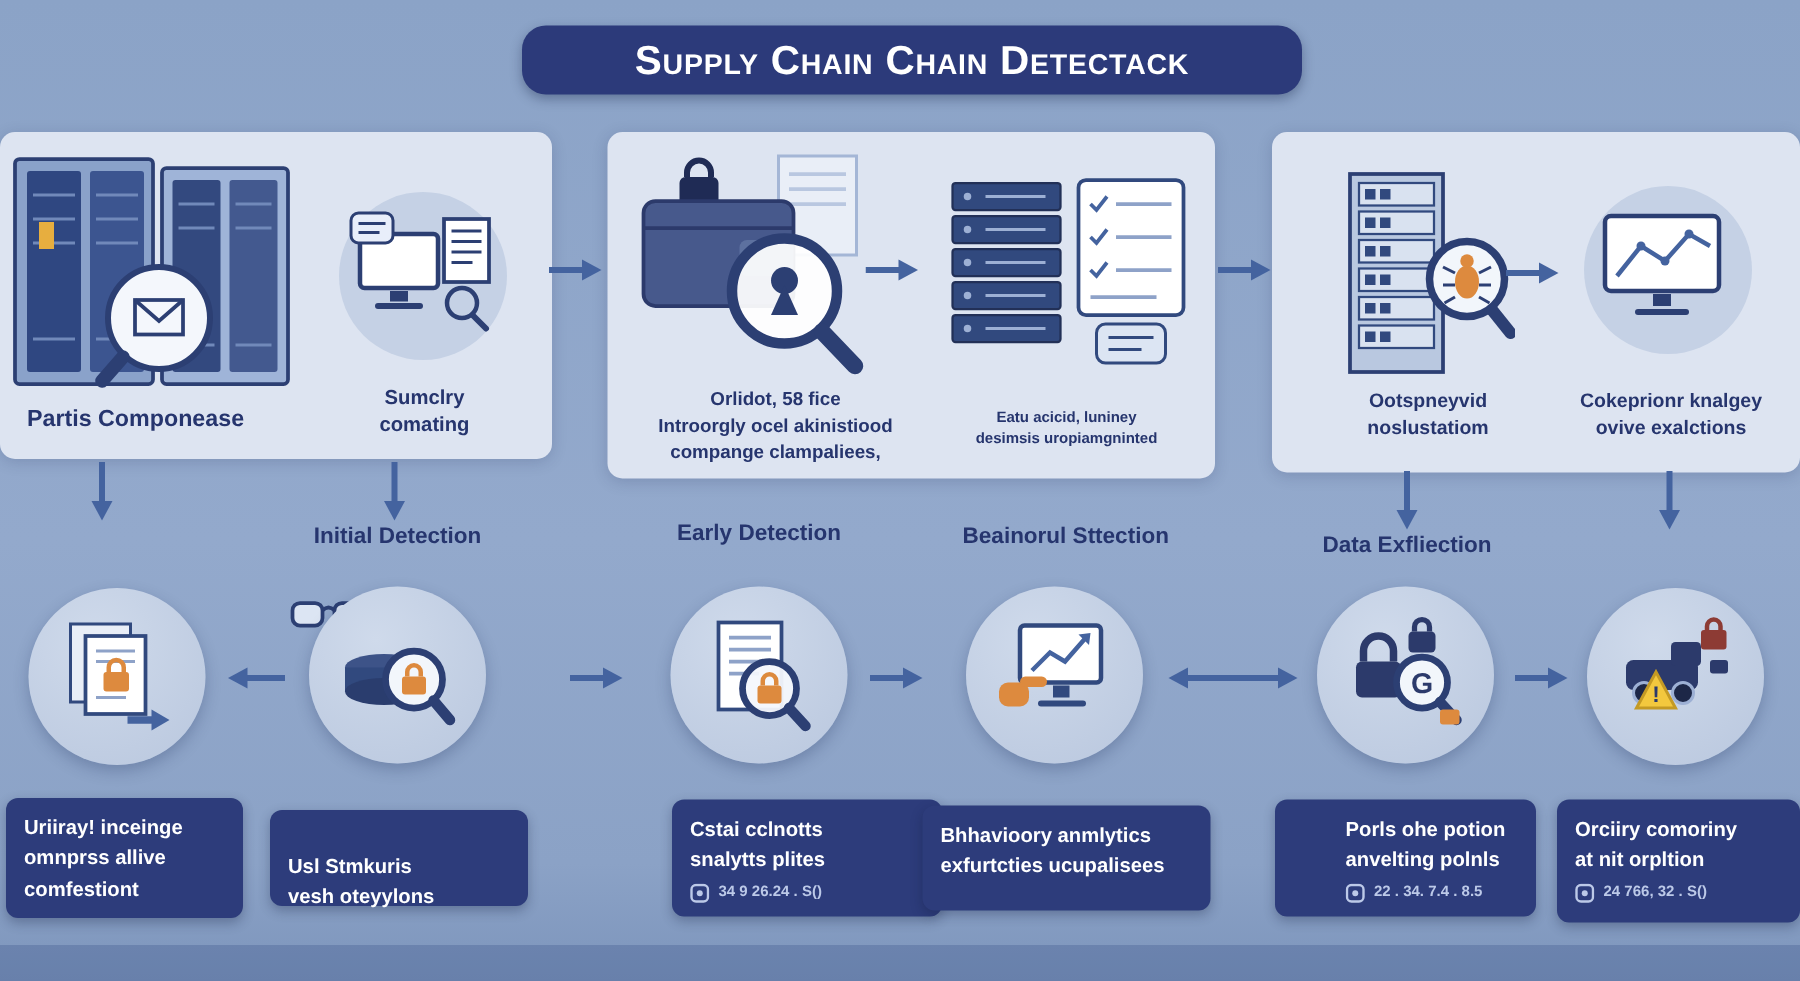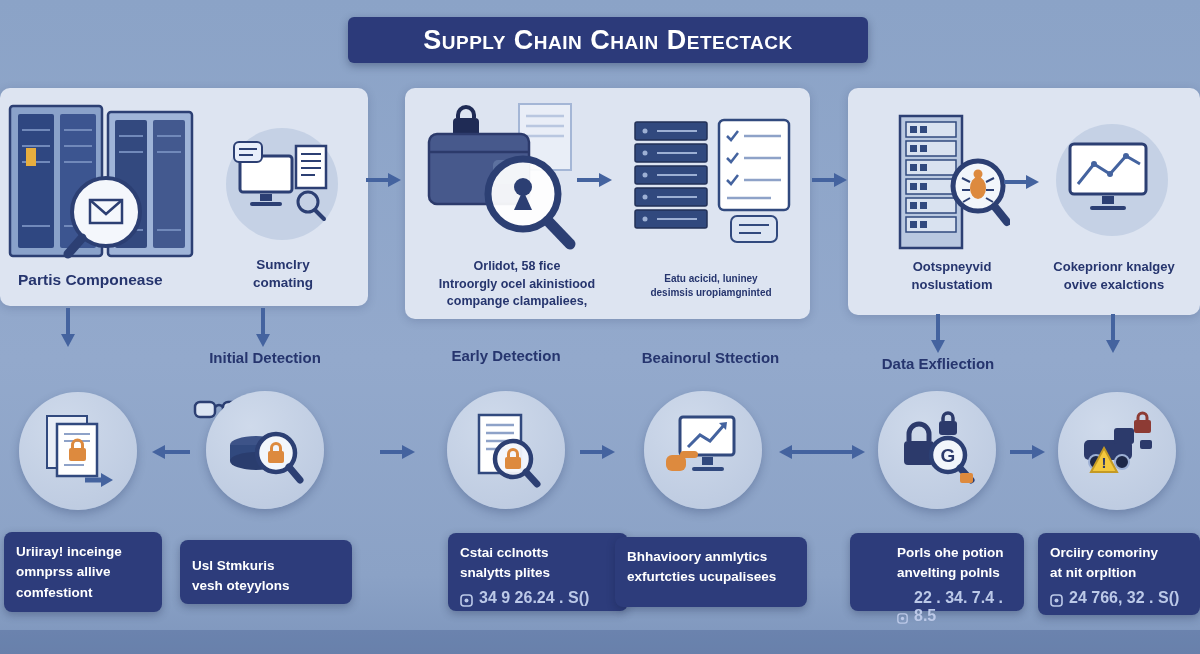--- a/index.html
+++ b/index.html
@@ -1,43 +1,43 @@
 <!DOCTYPE html>
 <html><head>
 <meta charset="utf-8">
 <style>
   html,body{margin:0;padding:0;}
   .canvas{position:relative;width:1200px;height:654px;overflow:hidden;
     background:linear-gradient(180deg,#8ba3c7 0%,#93a9cc 55%,#8ba2c6 88%,#7d95bc 100%);
     font-family:"Liberation Sans",sans-serif;}
   .abs{position:absolute;}
   .title-bar{position:absolute;left:348px;top:17px;width:520px;height:46px;background:#2c3a7a;
-    border-radius:6px;display:flex;align-items:center;justify-content:center;
+    border-radius:16px;display:flex;align-items:center;justify-content:center;
     box-shadow:0 3px 8px rgba(15,25,60,.35);}
   .title-text{color:#ffffff;font-weight:bold;font-size:27px;font-variant:small-caps;letter-spacing:.5px;}
   .panel{position:absolute;background:#dde4f1;border-radius:10px;box-shadow:0 2px 10px rgba(25,40,85,.18);}
   .p1{left:0;top:88px;width:368px;height:218px;}
   .p2{left:405px;top:88px;width:405px;height:231px;}
   .p3{left:848px;top:88px;width:352px;height:227px;}
   .plabel{position:absolute;color:#26356e;font-weight:bold;}
   .prelines{white-space:pre-line;}
   .centered{text-align:center;}
   .lightcircle{position:absolute;width:112px;height:112px;border-radius:50%;
     background:#c5d1e5;display:flex;align-items:center;justify-content:center;}
   .stage{position:absolute;color:#26356e;font-weight:bold;font-size:15px;text-align:center;}
   .bigcircle{position:absolute;width:118px;height:118px;border-radius:50%;
     background:radial-gradient(circle at 38% 30%,#cfdaeb,#b9c7de);
     box-shadow:0 4px 10px rgba(25,40,85,.25);display:flex;align-items:center;justify-content:center;}
   .bbox{position:absolute;background:#2d3c7b;border-radius:8px;color:#fff;
     box-shadow:0 3px 8px rgba(15,25,60,.3);padding:10px 12px;box-sizing:border-box;}
   .btext{font-weight:bold;font-size:13.5px;line-height:1.5;}
-  .metric{display:flex;align-items:flex-end;gap:6px;margin-top:5px;color:#bcc9e8;
-    font-weight:bold;font-size:16px;}
+  .metric{display:flex;align-items:flex-start;gap:6px;margin-top:5px;color:#bcc9e8;
+    font-weight:bold;font-size:10px;}
   .b1{left:4px;top:532px;width:158px;height:80px;}
-  .b2{left:180px;top:540px;width:172px;height:64px;padding-top:16px;}
+  .b2{left:180px;top:540px;width:172px;height:64px;padding-top:28px;}
   .b3{left:405px;top:533px;width:180px;height:78px;margin-left:43px;}
   .b4{left:615px;top:537px;width:192px;height:70px;}
   .b5{left:850px;top:533px;width:174px;height:78px;padding-left:47px;}
   .b6{left:1038px;top:533px;width:162px;height:82px;}
   .bottom-band{position:absolute;left:0;bottom:0;width:1200px;height:24px;background:rgba(52,76,130,.28);}
 </style>
 </head>
 <body>
 
 <div class="canvas">

